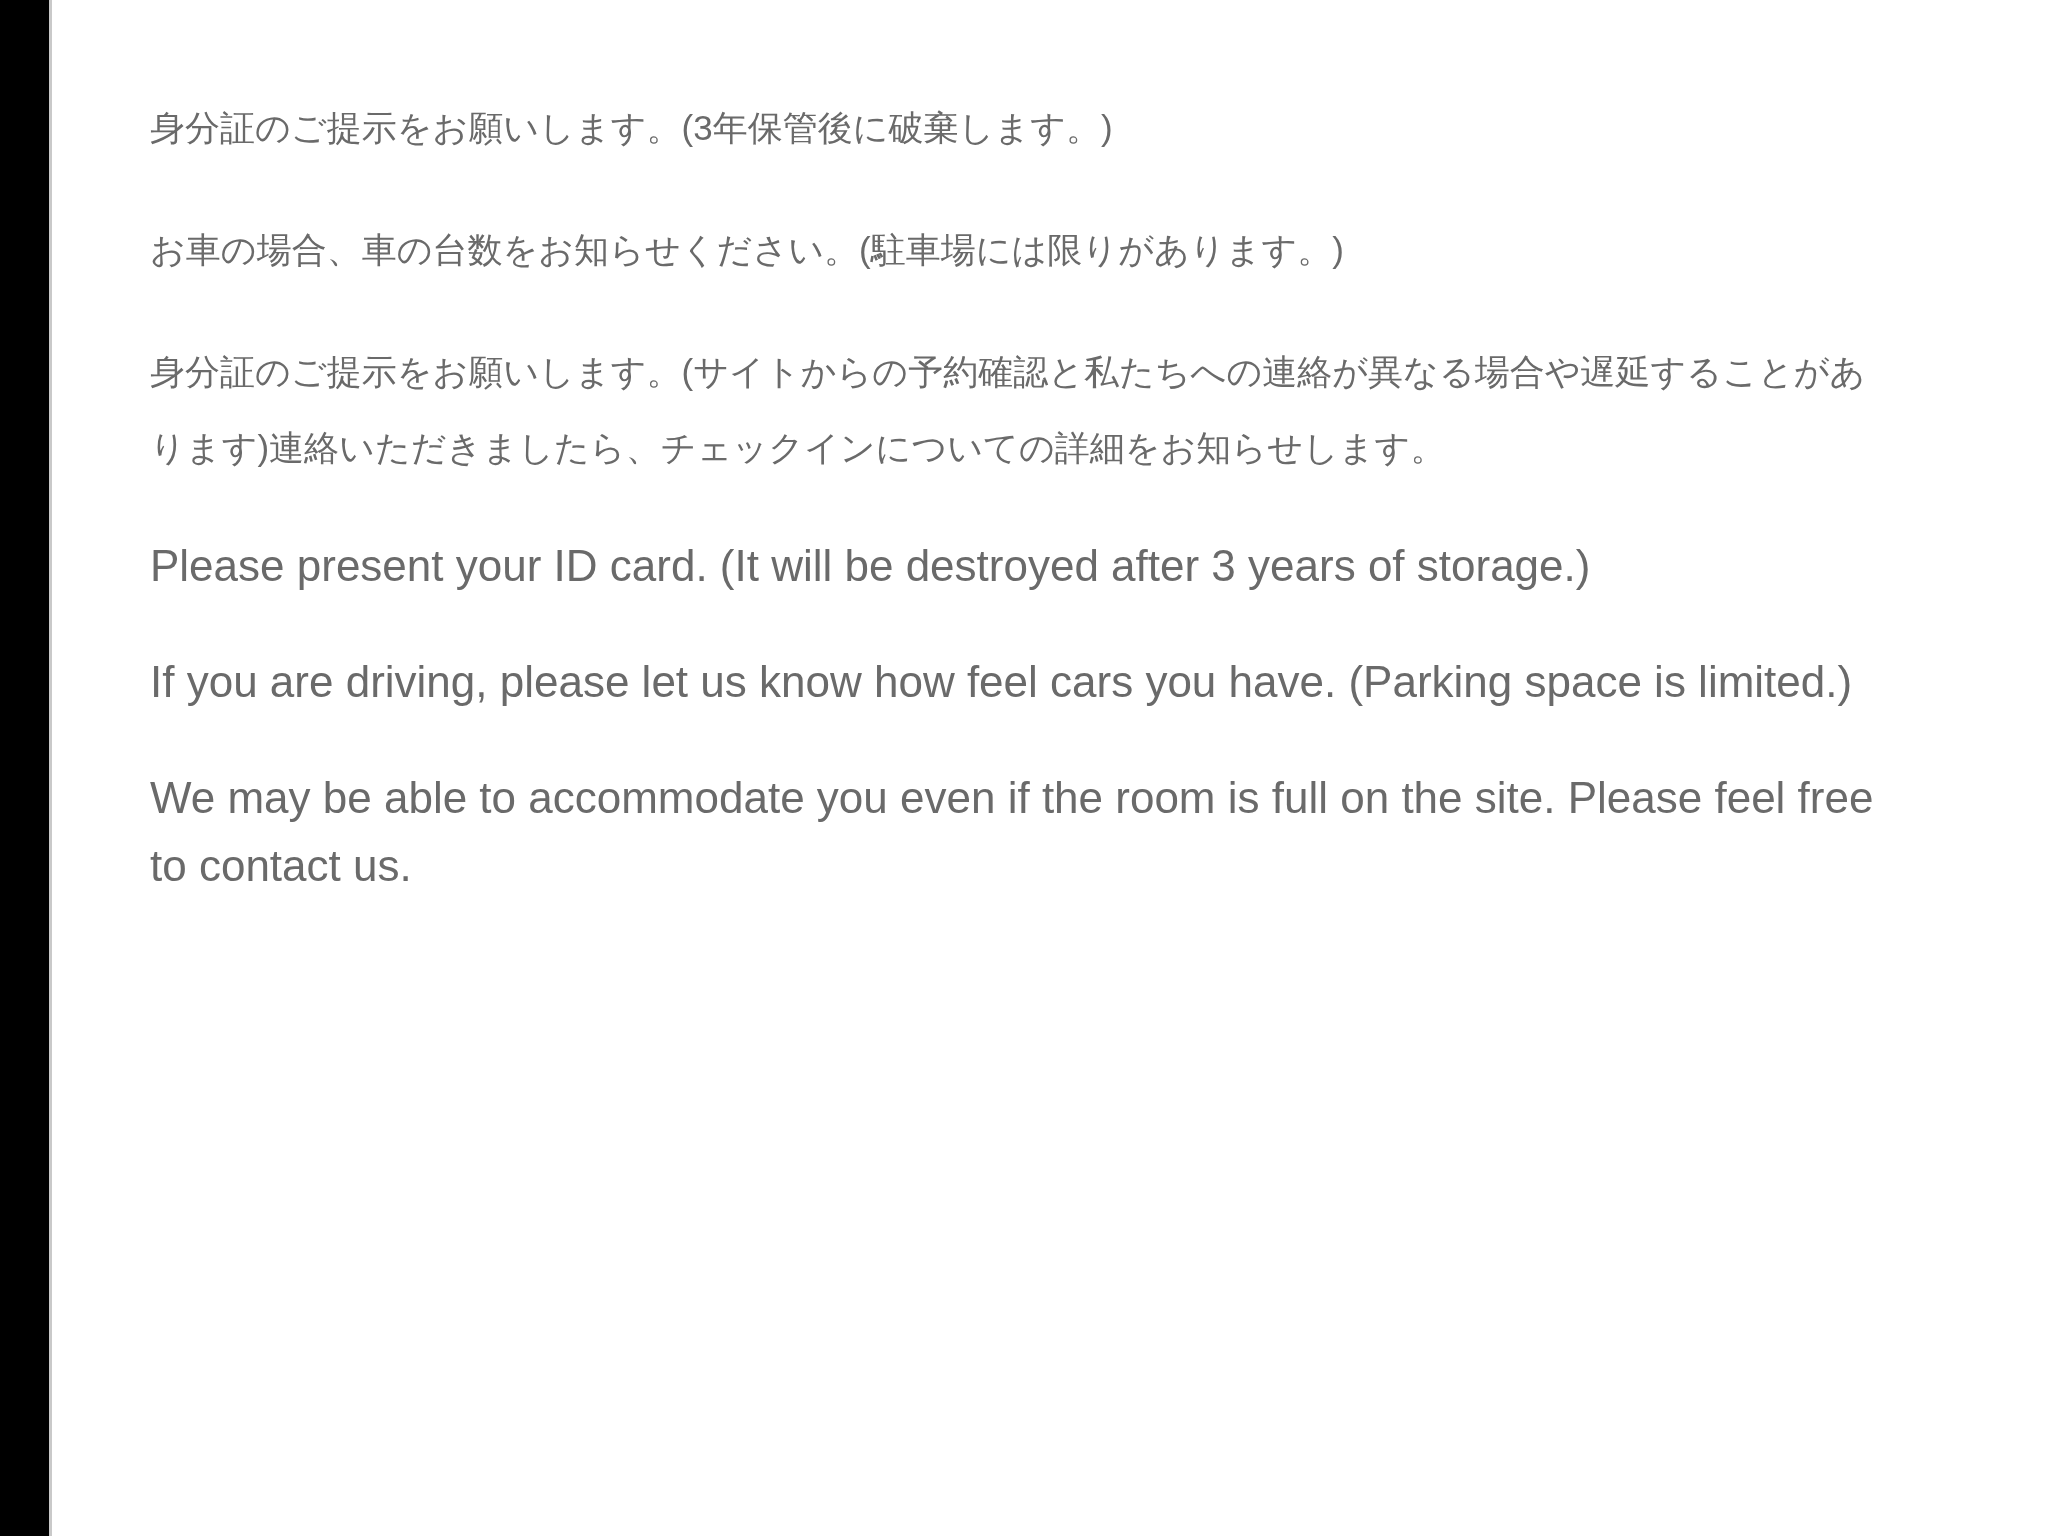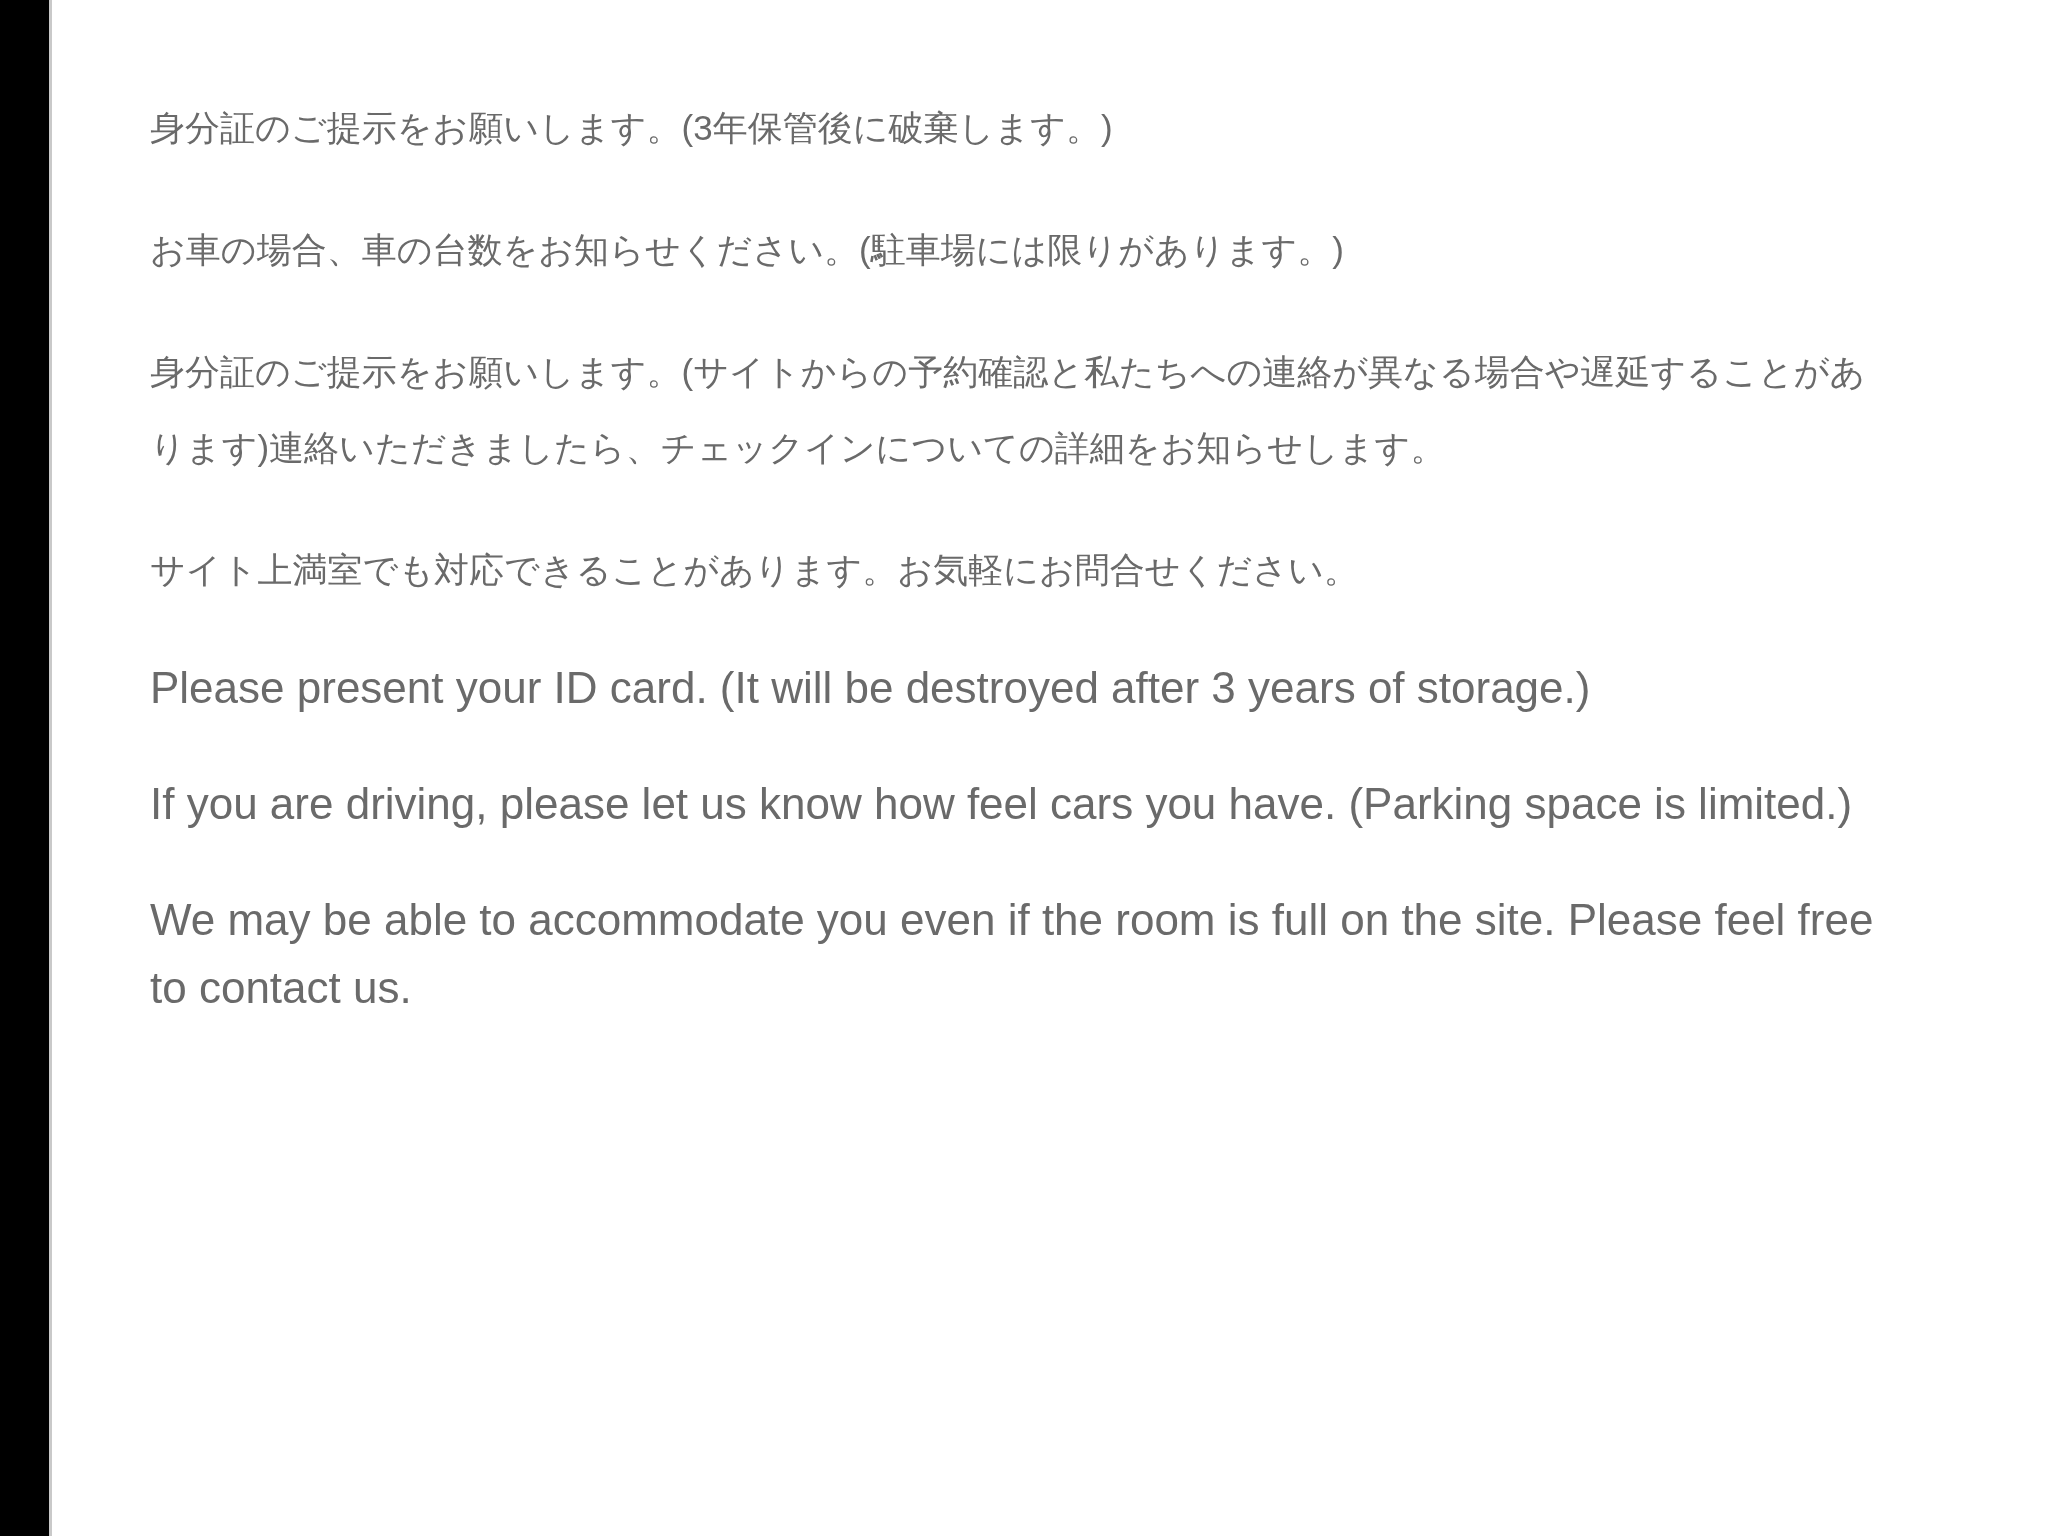--- a/index.html
+++ b/index.html
@@ -50,17 +50,16 @@
 </style>
 </head>
 <body>
 
 <div class="left-bar"></div>
 
 <div class="content">
   <p class="ja" lang="ja">身分証のご提示をお願いします。(3年保管後に破棄します。)</p>
   <p class="ja" lang="ja">お車の場合、車の台数をお知らせください。(駐車場には限りがあります。)</p>
   <p class="ja" lang="ja">身分証のご提示をお願いします。(サイトからの予約確認と私たちへの連絡が異なる場合や遅延することがあります)連絡いただきましたら、チェックインについての詳細をお知らせします。</p>
-  <p class="ja" lang="ja">サイト上満室でも対応できることがあります。お気軽にお問合せください。</p>
   <p class="en" lang="en">Please present your ID card. (It will be destroyed after 3 years of storage.)</p>
   <p class="en" lang="en">If you are driving, please let us know how feel cars you have. (Parking space is limited.)</p>
   <p class="en" lang="en">We may be able to accommodate you even if the room is full on the site. Please feel free to contact us.</p>
 </div>
 
 </body></html>

